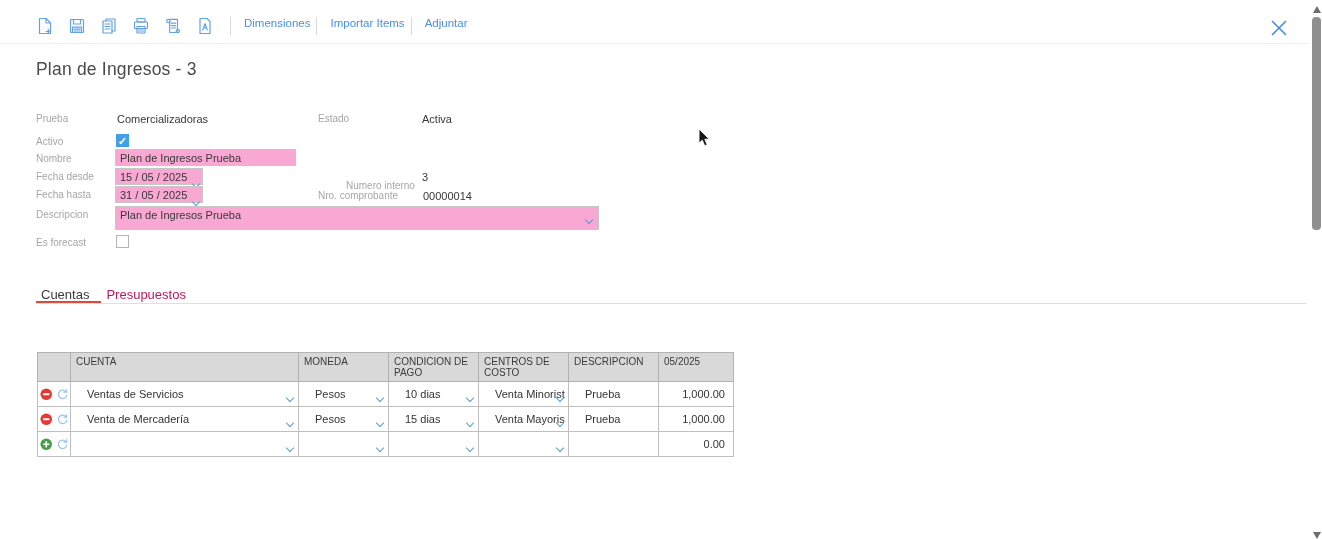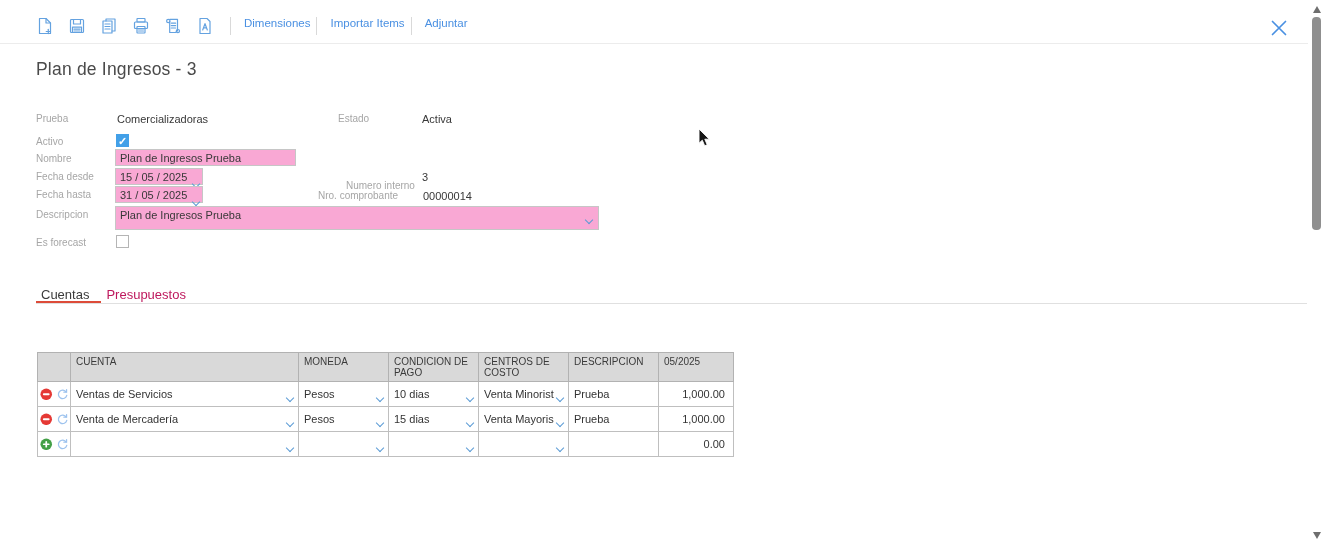--- a/index.html
+++ b/index.html
@@ -51,21 +51,21 @@
   
   .grid-wrap { position:absolute; left:37px; top:352px; }
   table { border-collapse:collapse; table-layout:fixed; width:696px; }
   th {
     background:#d9d9d9; border:1px solid #b2b2b2; font-weight:normal;
     font-size:10px; color:#3a3a3a; text-align:left; vertical-align:top;
     padding:3px 5px; height:25px;
   }
   td {
     border:1px solid #bfbfbf; background:#fff; height:25px;
-    font-size:11px; color:#333; padding:0 5px; position:relative;
+    font-size:11px; color:#333; padding:0 16px; position:relative;
     white-space:nowrap; overflow:hidden;
   }
   td.actions { padding:0 2px; }
   td.actions .row-icons { display:flex; align-items:center; gap:3px; justify-content:center; }
   td.num { text-align:right; padding-right:8px; }
   td .chev { right:5px; bottom:5px; }
   .row-icon { width:13px; height:13px; cursor:pointer; }
   .row-icon svg { display:block; }
 
   
@@ -149,21 +149,21 @@
       </svg>
   </span>
 
   <div class="top-divider"></div>
 
   <div class="page-title">Plan de Ingresos - 3</div>
 
   <div class="lbl" style="left:36px; top:113px;">Prueba</div>
   <div class="val" style="left:117px; top:113px;">Comercializadoras</div>
 
-  <div class="lbl" style="left:318px; top:113px;margin-left:20px;">Estado</div>
+  <div class="lbl" style="left:318px; top:113px;">Estado</div>
   <div class="val" style="left:422px; top:113px;">Activa</div>
 
   <div class="lbl" style="left:36px; top:136px;text-align:center;">Activo</div>
   <div class="checkbox checked" style="left:116px; top:134px;">
       <span class="check-mark">✓</span>
     </div>
 
   <div class="lbl" style="left:36px; top:153px;">Nombre</div>
   <div class="tinput" style="left:115px; top:149px; width:181px; height:17px;">Plan de Ingresos Prueba</div>
 

